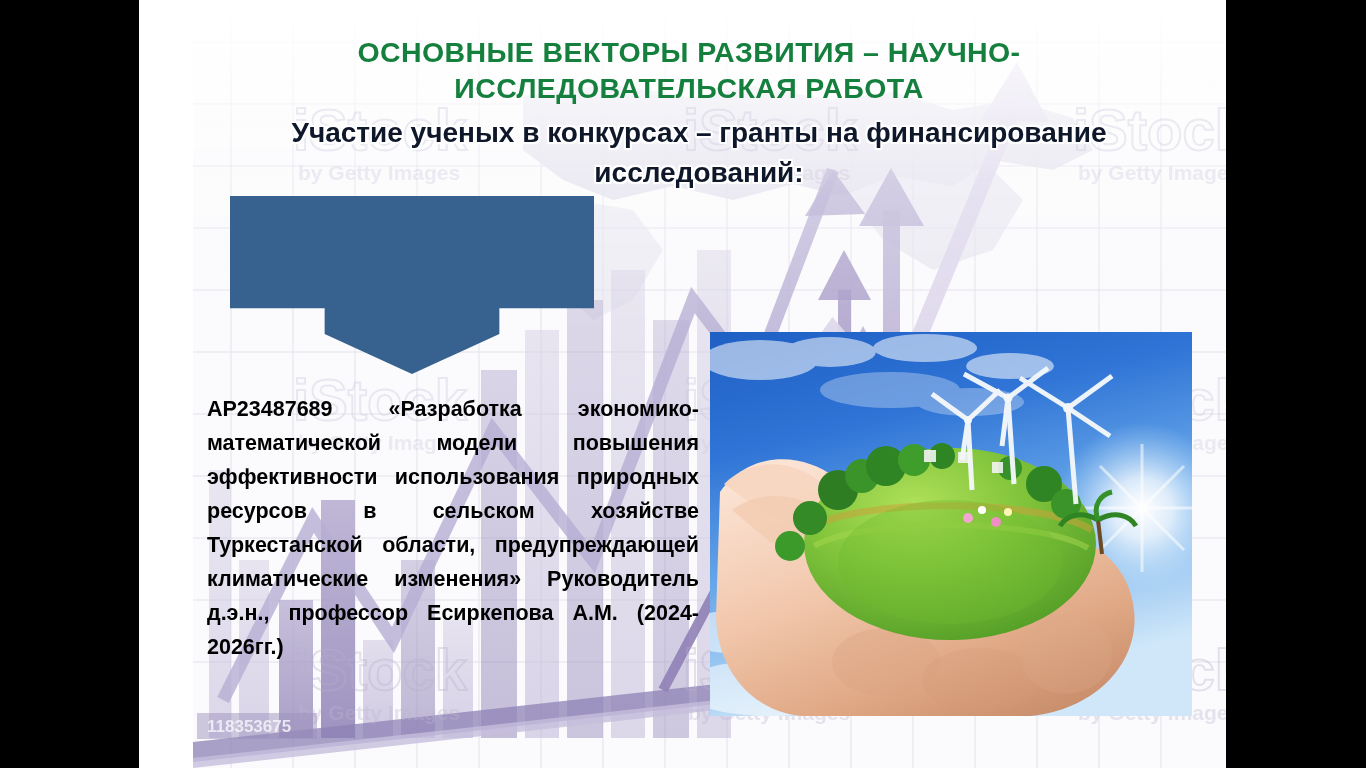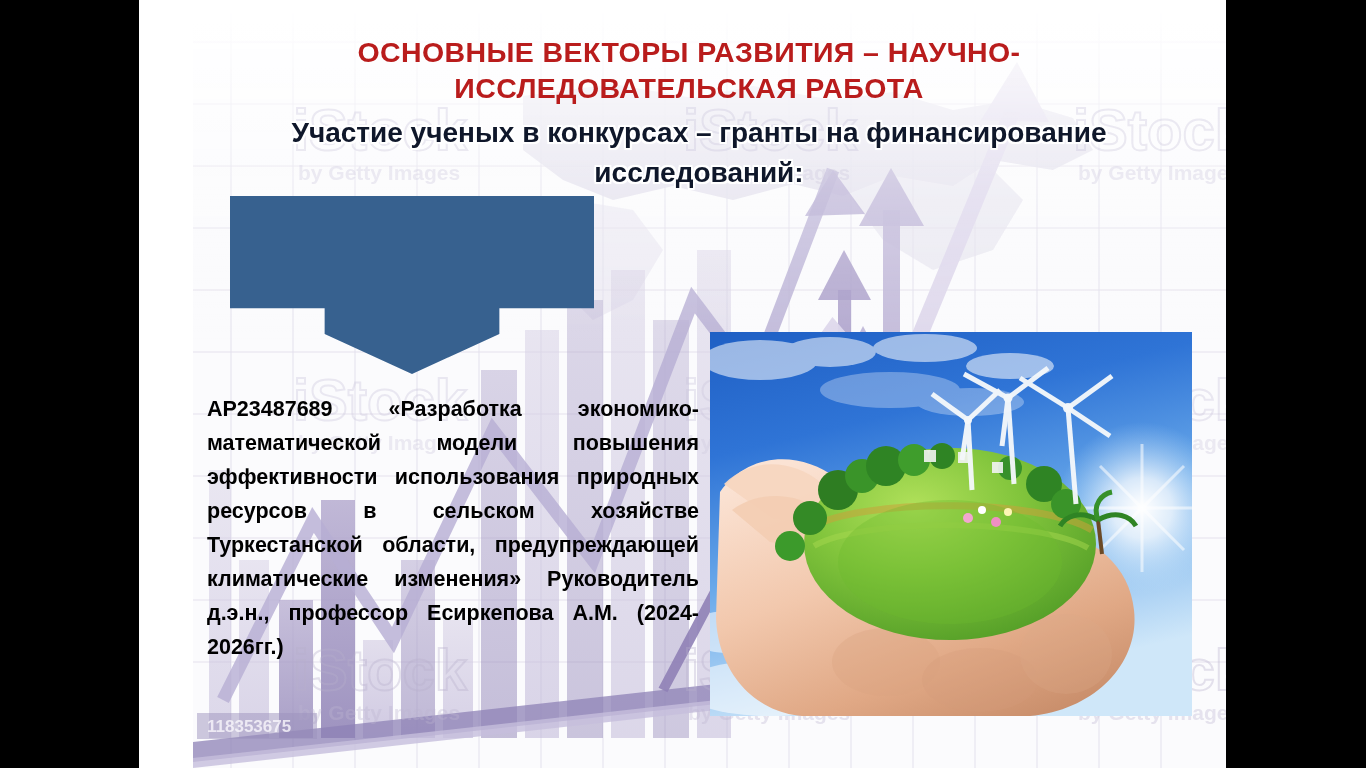--- a/index.html
+++ b/index.html
@@ -50,21 +50,21 @@
     position: absolute;
     left: 120px;
     top: 34px;
     width: 860px;
     text-align: center;
     font-family: "Liberation Sans", sans-serif;
     font-weight: bold;
     font-size: 28.5px;
     line-height: 36px;
     letter-spacing: 0.4px;
-    color: #b91c1c;
+    color: #15803d;
     white-space: pre-line;
   }
 
   
   .subtitle {
     position: absolute;
     left: 55px;
     top: 113px;
     width: 1010px;
     text-align: center;

